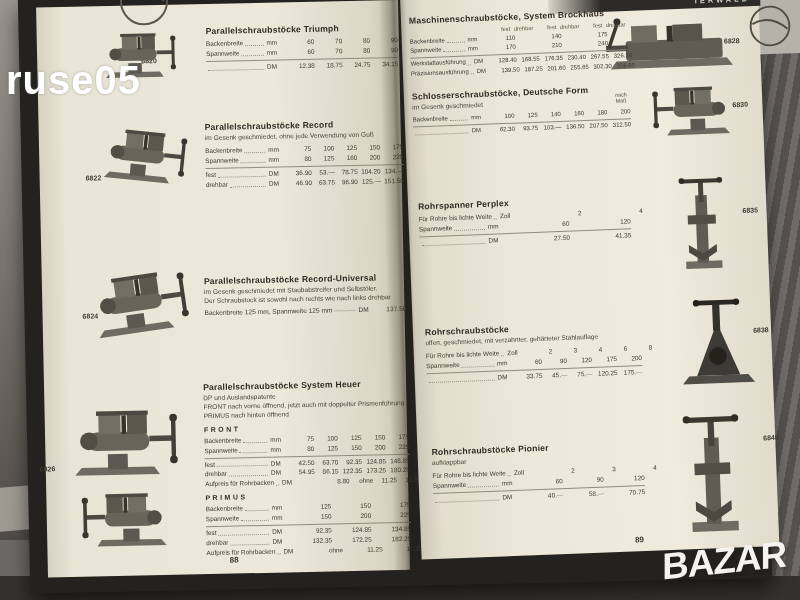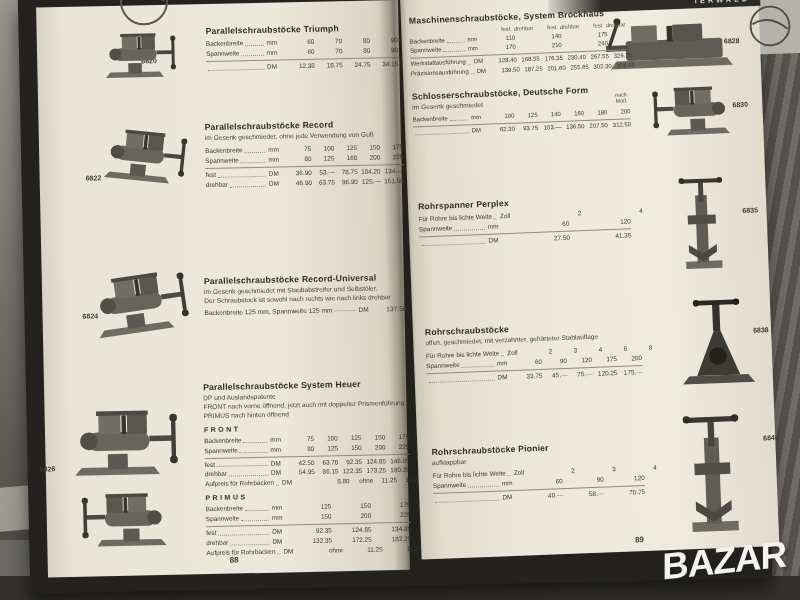--- a/index.html
+++ b/index.html
@@ -662,15 +662,16 @@
     <span>IERWALD</span>
   </div>
 
   <div class="circle-logo" style="left:746px;top:2px">
     <svg width="48" height="48" viewBox="0 0 52 52">
       <circle cx="26" cy="26" r="21" fill="none" stroke="#4e4b45" stroke-width="2"></circle>
       <path d="M7 24 q19 -11 38 5" fill="none" stroke="#4e4b45" stroke-width="2"></path>
     </svg>
   </div>
 
+  <div class="wm-user">ruse05</div>
   <div class="wm-bazar">BAZAR</div>
 
 </div>
 
 </body></html>

